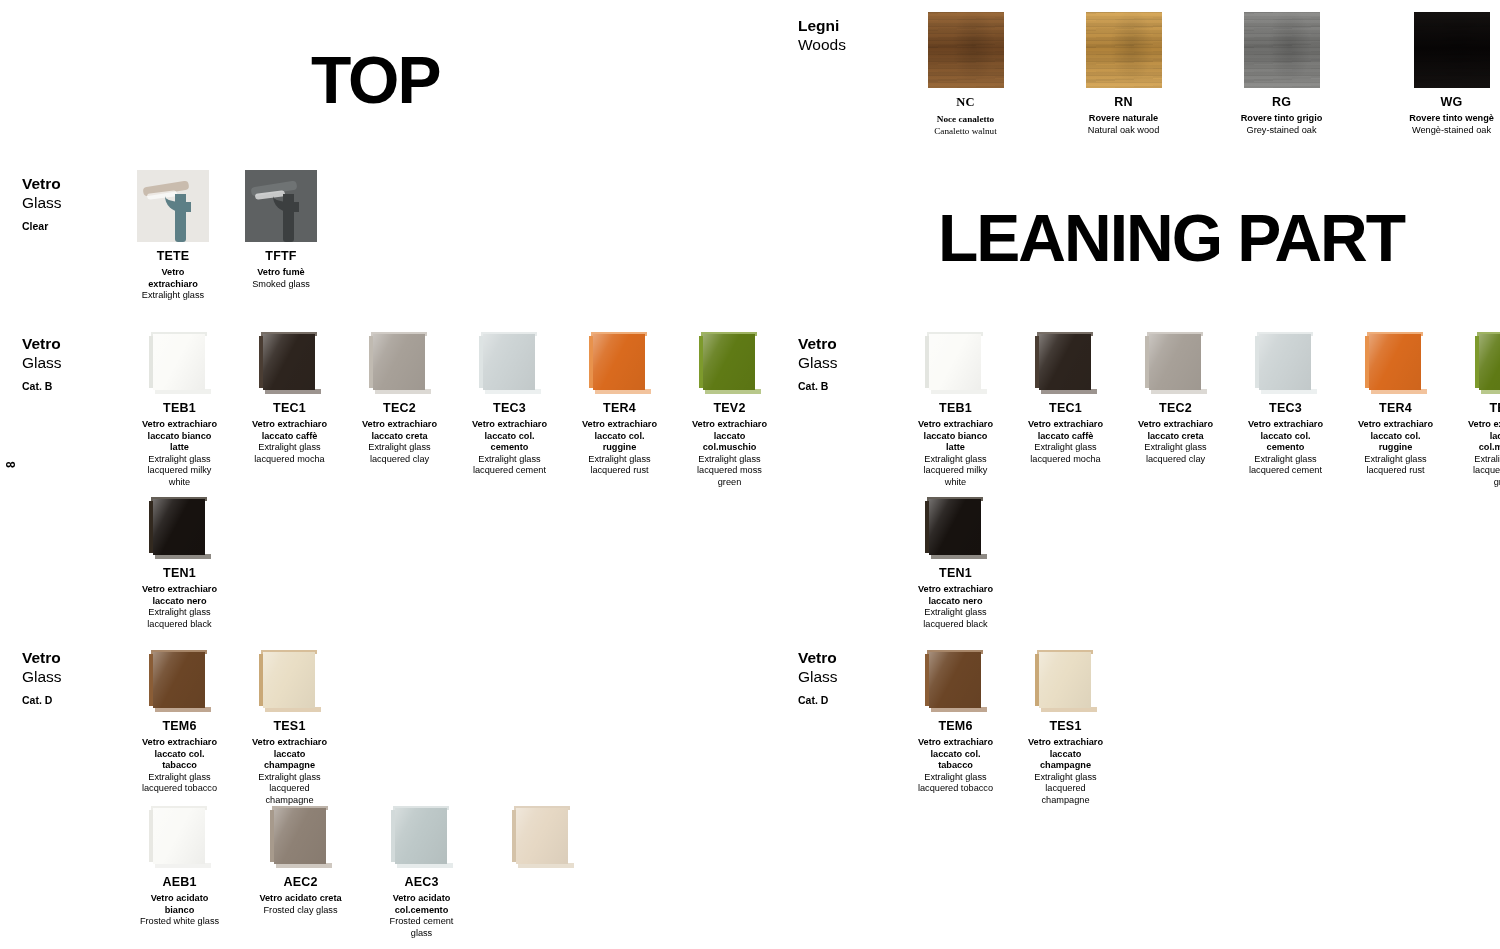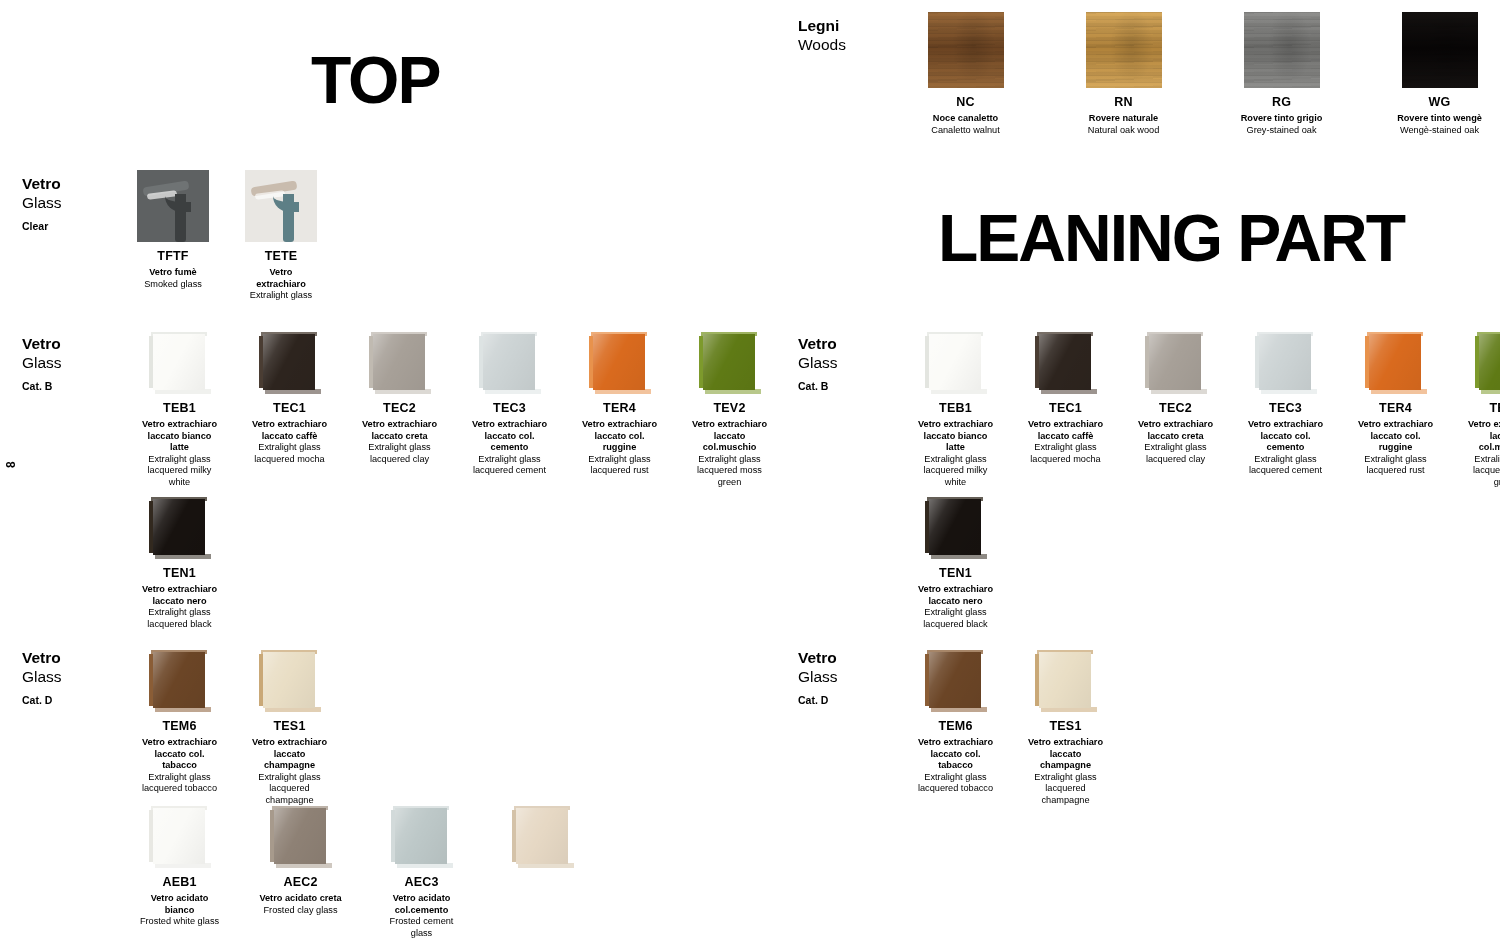--- a/index.html
+++ b/index.html
@@ -104,21 +104,21 @@
 
   <div class="abs bigtitle" id="title-top">TOP</div>
 
   <div class="abs bigtitle" id="title-leaning">LEANING PART</div>
 
   <div class="abs catlabel" style="left:798px;top:16px;">
     <div class="it">Legni</div>
     <div class="en">Woods</div>
   </div>
   <div class="row" id="row-woods" style="left:918px;top:12px;gap:63px;">
-      <div class="cell" style="width: 95px;">
+      <div class="cell" style="width: 95px; font-family: Liberation Serif, serif;">
         <div class="wood" style="background: linear-gradient(rgb(154, 106, 58) 0%, rgb(107, 67, 33) 48%, rgb(154, 106, 58) 100%);">
           <div class="grain" style="background-image: repeating-linear-gradient(rgba(0, 0, 0, 0.16) 0px, rgba(0, 0, 0, 0.16) 1px, rgba(255, 255, 255, 0.05) 1px, rgba(255, 255, 255, 0.05) 4px, rgba(0, 0, 0, 0.08) 4px, rgba(0, 0, 0, 0.08) 7px), repeating-linear-gradient(177deg, rgba(0, 0, 0, 0.1) 0px, rgba(0, 0, 0, 0.1) 2px, rgba(255, 255, 255, 0.07) 2px, rgba(255, 255, 255, 0.07) 9px, rgba(0, 0, 0, 0.05) 9px, rgba(0, 0, 0, 0.05) 17px), radial-gradient(40% 70% at 60% 45%, rgba(0, 0, 0, 0.25), rgba(0, 0, 0, 0) 70%);"></div>
         </div>
         <div class="capt" style="width: 95px;">
           <div class="code">NC</div>
           <div class="desc-it">Noce canaletto</div>
           <div class="desc-en">Canaletto walnut</div>
         </div>
       </div>
       <div class="cell" style="width: 95px;">
@@ -134,62 +134,62 @@
       <div class="cell" style="width: 95px;">
         <div class="wood" style="background: linear-gradient(rgb(143, 143, 141) 0%, rgb(110, 110, 108) 48%, rgb(143, 143, 141) 100%);">
           <div class="grain" style="background-image: repeating-linear-gradient(rgba(0, 0, 0, 0.16) 0px, rgba(0, 0, 0, 0.16) 1px, rgba(255, 255, 255, 0.05) 1px, rgba(255, 255, 255, 0.05) 4px, rgba(0, 0, 0, 0.08) 4px, rgba(0, 0, 0, 0.08) 7px), repeating-linear-gradient(177deg, rgba(0, 0, 0, 0.1) 0px, rgba(0, 0, 0, 0.1) 2px, rgba(255, 255, 255, 0.07) 2px, rgba(255, 255, 255, 0.07) 9px, rgba(0, 0, 0, 0.05) 9px, rgba(0, 0, 0, 0.05) 17px), radial-gradient(40% 70% at 60% 45%, rgba(0, 0, 0, 0.25), rgba(0, 0, 0, 0) 70%);"></div>
         </div>
         <div class="capt" style="width: 95px;">
           <div class="code">RG</div>
           <div class="desc-it">Rovere tinto grigio</div>
           <div class="desc-en">Grey-stained  oak</div>
         </div>
       </div>
-      <div class="cell" style="width: 95px;">
+      <div class="cell" style="width: 95px; margin-left: 12px;">
         <div class="wood" style="background: linear-gradient(rgb(20, 17, 16) 0%, rgb(7, 5, 5) 48%, rgb(20, 17, 16) 100%);">
           <div class="grain" style="background-image: repeating-linear-gradient(rgba(0, 0, 0, 0.16) 0px, rgba(0, 0, 0, 0.16) 1px, rgba(255, 255, 255, 0.05) 1px, rgba(255, 255, 255, 0.05) 4px, rgba(0, 0, 0, 0.08) 4px, rgba(0, 0, 0, 0.08) 7px), repeating-linear-gradient(177deg, rgba(0, 0, 0, 0.1) 0px, rgba(0, 0, 0, 0.1) 2px, rgba(255, 255, 255, 0.07) 2px, rgba(255, 255, 255, 0.07) 9px, rgba(0, 0, 0, 0.05) 9px, rgba(0, 0, 0, 0.05) 17px), radial-gradient(40% 70% at 60% 45%, rgba(0, 0, 0, 0.25), rgba(0, 0, 0, 0) 70%);"></div>
         </div>
         <div class="capt" style="width: 95px;">
           <div class="code">WG</div>
           <div class="desc-it">Rovere tinto wengè</div>
           <div class="desc-en">Wengè-stained oak</div>
         </div>
       </div>
     </div>
 
   <div class="abs catlabel" style="left:22px;top:174px;">
     <div class="it">Vetro</div>
     <div class="en">Glass</div>
     <div class="cat">Clear</div>
   </div>
   <div class="row" id="row-clear" style="left:137px;top:170px;gap:36px;">
       <div class="cell" style="width: 72px;">
+        <div class="phototile" style="background: rgb(233, 231, 227);">
+          <div class="photo-arm" style="background: rgb(201, 188, 174);"></div>
+          <div class="photo-arm2" style="background: rgb(255, 255, 255);"></div>
+          <div class="abs" style="width: 26px; height: 26px; top: 16px; left: 28px; border-bottom: 10px solid rgb(93, 127, 134); border-left: 0px; border-bottom-left-radius: 16px; box-sizing: border-box;"></div>
+          <div class="photo-leg" style="background: rgb(93, 127, 134);"></div>
+        </div>
+        <div class="capt" style="width: 72px;">
+          <div class="code">TETE</div>
+          <div class="desc-it">Vetro extrachiaro</div>
+          <div class="desc-en">Extralight glass</div>
+        </div>
+      </div>
+      <div class="cell" style="width: 72px;">
         <div class="phototile" style="background: rgb(94, 97, 98);">
           <div class="photo-arm" style="background: rgb(111, 115, 116);"></div>
           <div class="photo-arm2" style="background: rgb(255, 255, 255);"></div>
           <div class="abs" style="width: 26px; height: 26px; top: 16px; left: 28px; border-bottom: 10px solid rgb(60, 63, 64); border-left: 0px; border-bottom-left-radius: 16px; box-sizing: border-box;"></div>
           <div class="photo-leg" style="background: rgb(60, 63, 64);"></div>
         </div>
         <div class="capt" style="width: 72px;">
           <div class="code">TFTF</div>
           <div class="desc-it">Vetro fumè</div>
           <div class="desc-en">Smoked glass</div>
-        </div>
-      </div>
-      <div class="cell" style="width: 72px;">
-        <div class="phototile" style="background: rgb(233, 231, 227);">
-          <div class="photo-arm" style="background: rgb(201, 188, 174);"></div>
-          <div class="photo-arm2" style="background: rgb(255, 255, 255);"></div>
-          <div class="abs" style="width: 26px; height: 26px; top: 16px; left: 28px; border-bottom: 10px solid rgb(93, 127, 134); border-left: 0px; border-bottom-left-radius: 16px; box-sizing: border-box;"></div>
-          <div class="photo-leg" style="background: rgb(93, 127, 134);"></div>
-        </div>
-        <div class="capt" style="width: 72px;">
-          <div class="code">TETE</div>
-          <div class="desc-it">Vetro extrachiaro</div>
-          <div class="desc-en">Extralight glass</div>
         </div>
       </div>
     </div>
 
   <div class="abs catlabel" style="left:22px;top:334px;">
     <div class="it">Vetro</div>
     <div class="en">Glass</div>
     <div class="cat">Cat. B</div>
   </div>
   <div class="row" id="row-top-catb" style="left:137px;top:332px;gap:25px;">

